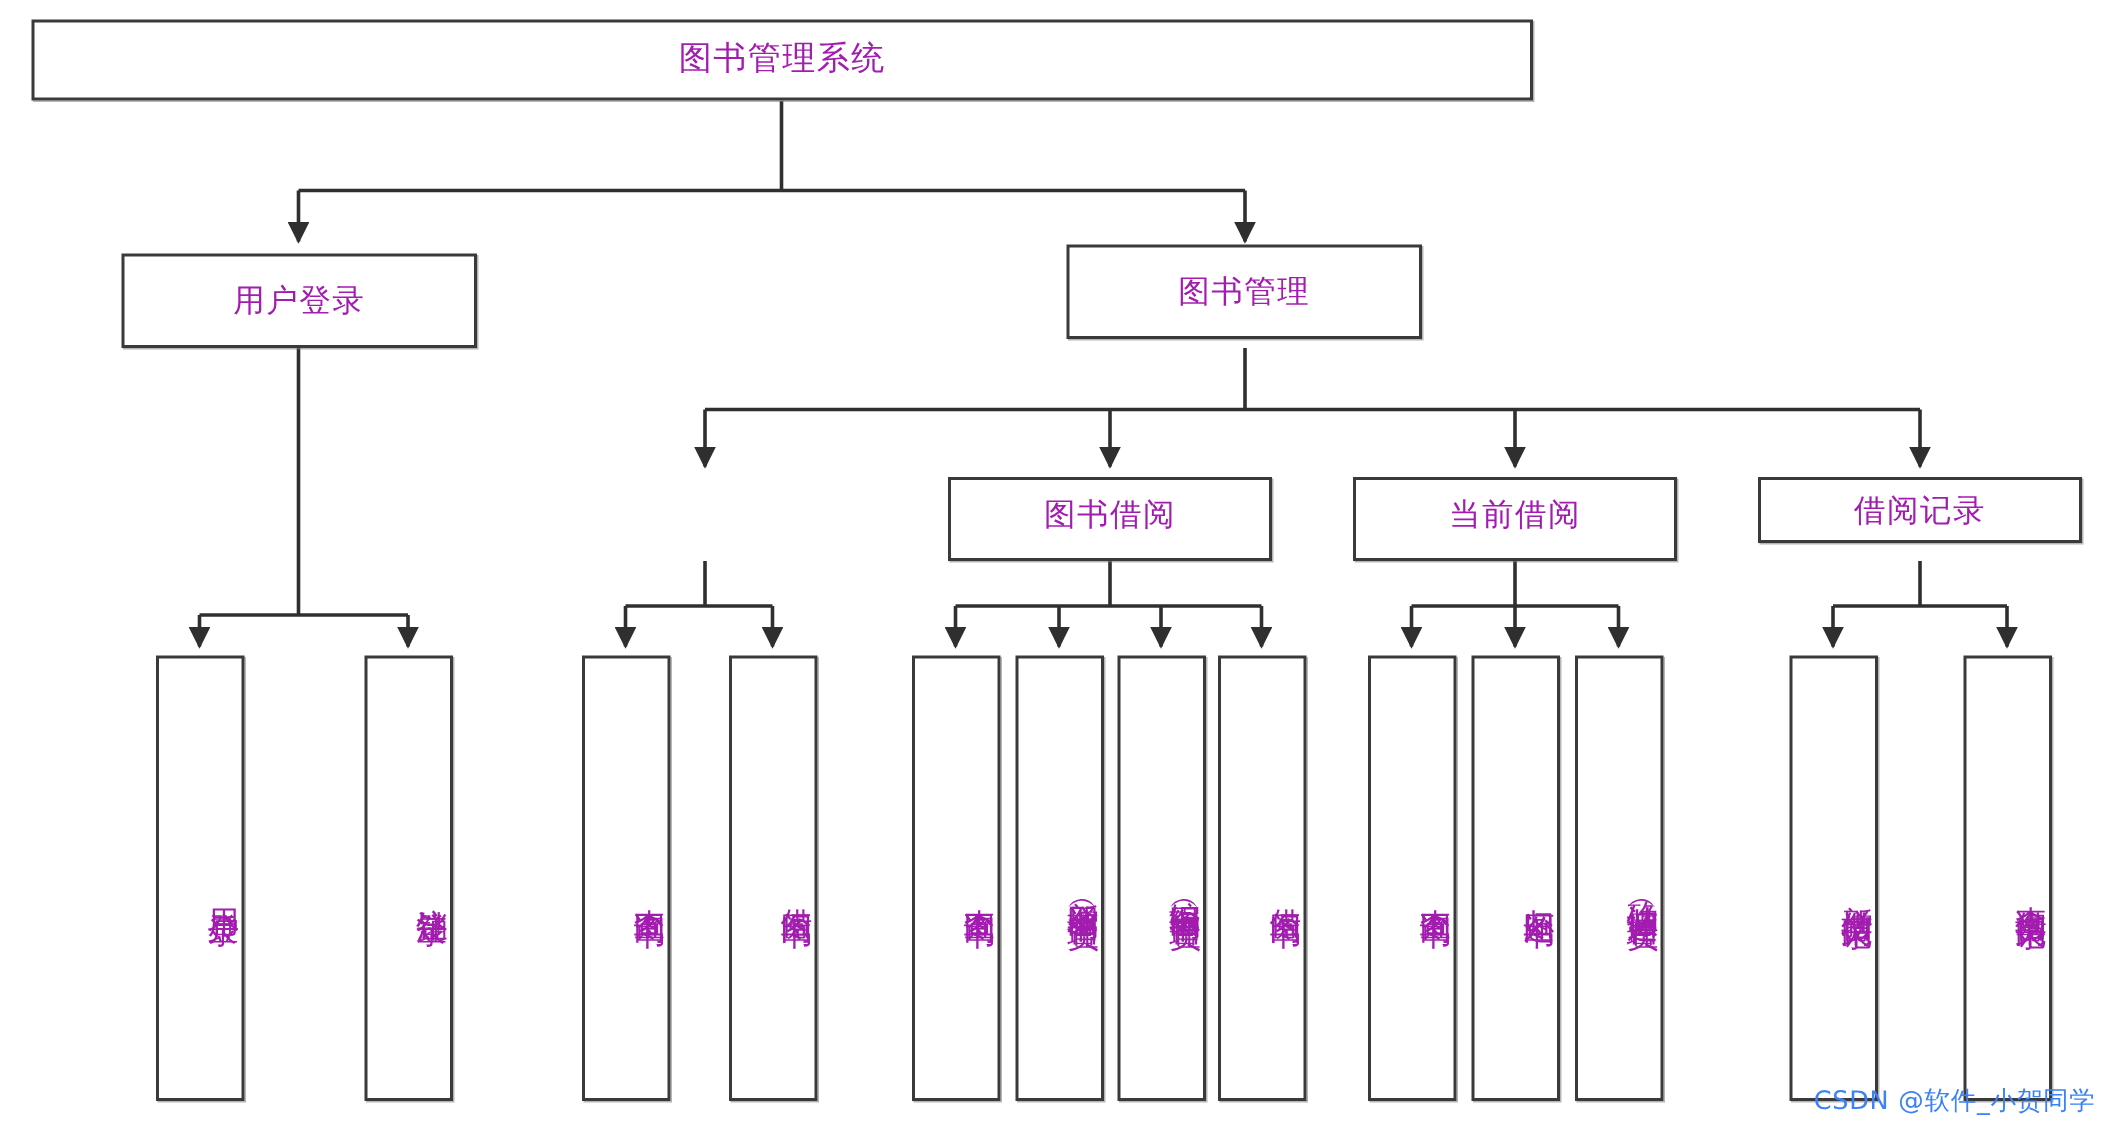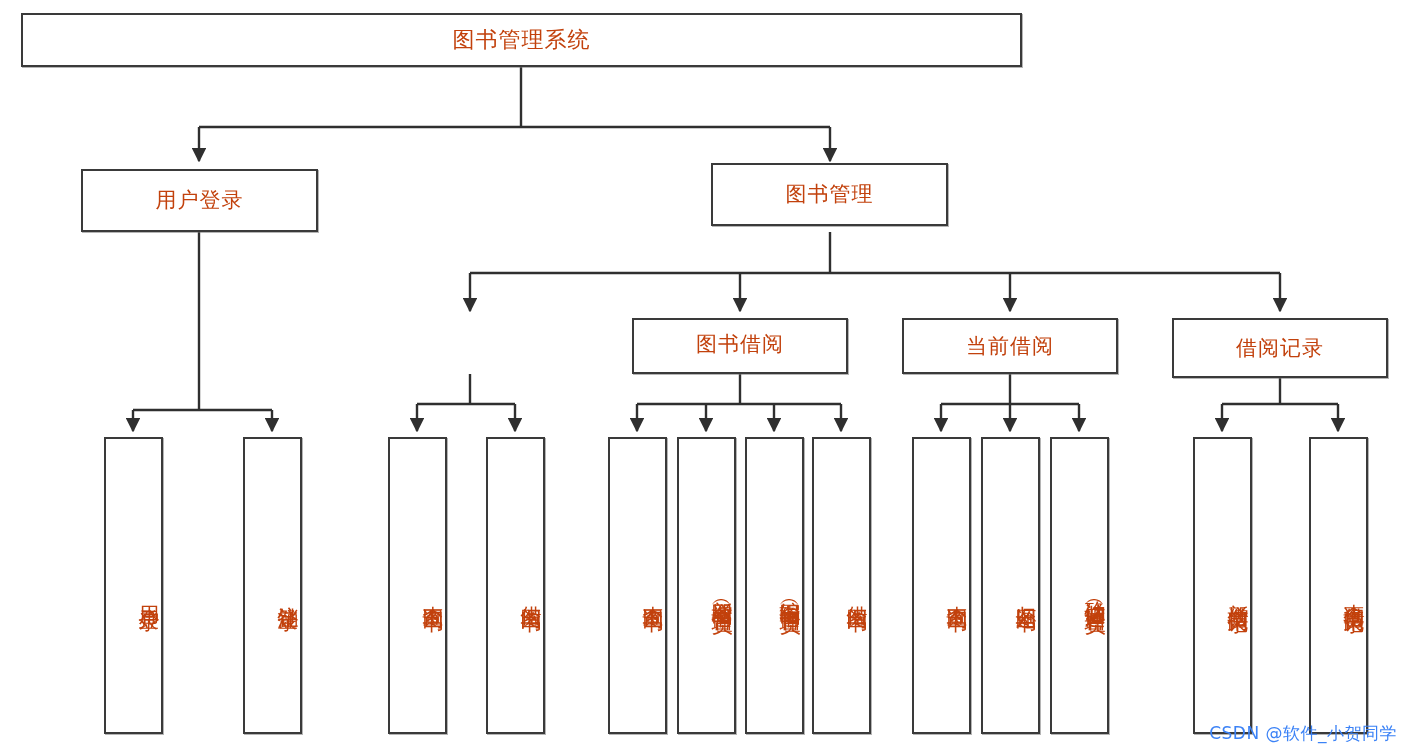--- a/index.html
+++ b/index.html
@@ -27,21 +27,21 @@
   }
   .node {
     position: absolute;
     box-sizing: border-box;
     background: #ffffff;
     border: 2px solid #3a3a3a;
     box-shadow: 1px 1px 0 rgba(120,120,120,0.55);
     display: flex;
     align-items: center;
     justify-content: center;
-    color: #c2410c;
+    color: #a21caf;
     line-height: 1.18;
     text-align: center;
   }
   .node.horiz {
     font-size: 21px;
     letter-spacing: 1px;
   }
   .node.vert {
     writing-mode: vertical-rl;
     text-orientation: upright;
@@ -130,24 +130,24 @@
   <div class="node horiz" style="left:81px; top:169px; width:237px; height:63px;">
     <span>用户登录</span>
   </div>
   <div class="node horiz" style="left:711px; top:163px; width:237px; height:63px;">
     <span>图书管理</span>
   </div>
 
   <div class="node horiz" style="left:632px; top:318px; width:216px; height:56px;font-family:Liberation Mono, monospace;">
     <span>图书借阅</span>
   </div>
-  <div class="node horiz" style="left:902px; top:318px; width:216px; height:56px;">
+  <div class="node horiz" style="left:902px; top:318px; width:216px; height:56px;font-family:Liberation Mono, monospace;">
     <span>当前借阅</span>
   </div>
-  <div class="node horiz" style="left:1172px; top:318px; width:216px; height:60px;">
+  <div class="node horiz" style="left:1172px; top:318px; width:216px; height:44px;">
     <span>借阅记录</span>
   </div>
 
   <div class="node vert" style="left:104px; top:437px; width:59px; height:297px;">
     <span>用户登录</span>
   </div>
   <div class="node vert" style="left:243px; top:437px; width:59px; height:297px;">
     <span>注销登录</span>
   </div>
 

